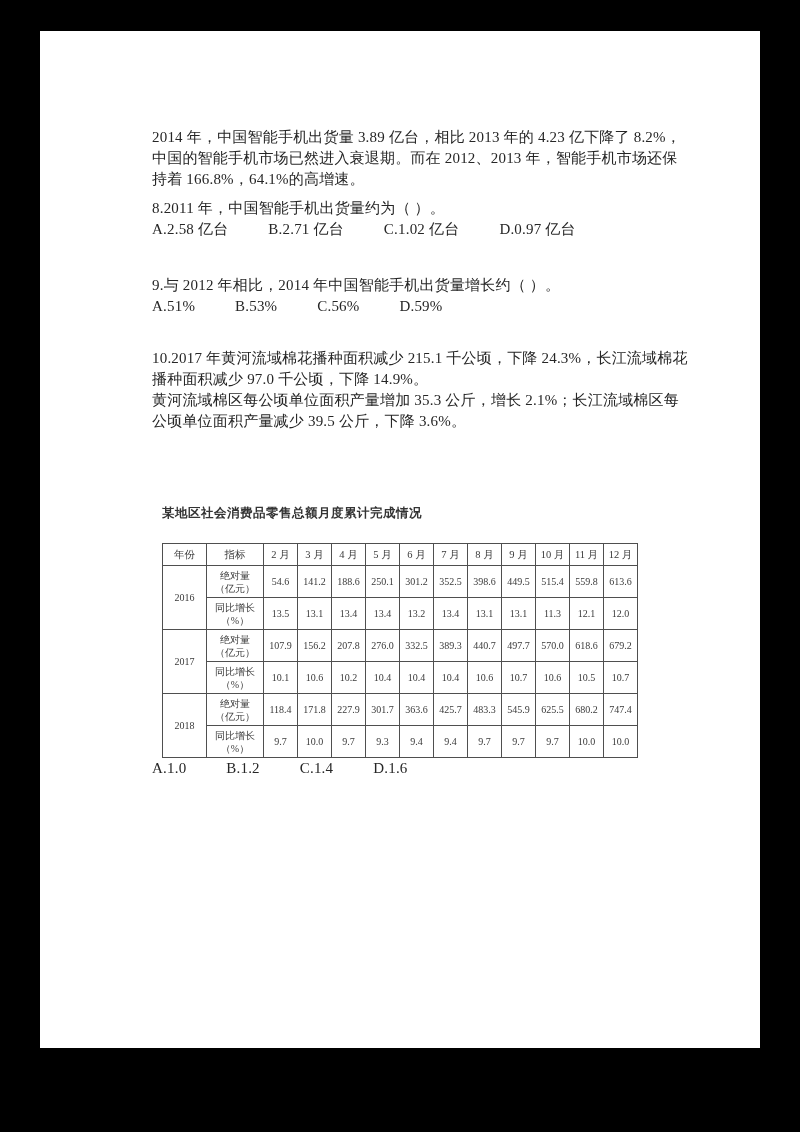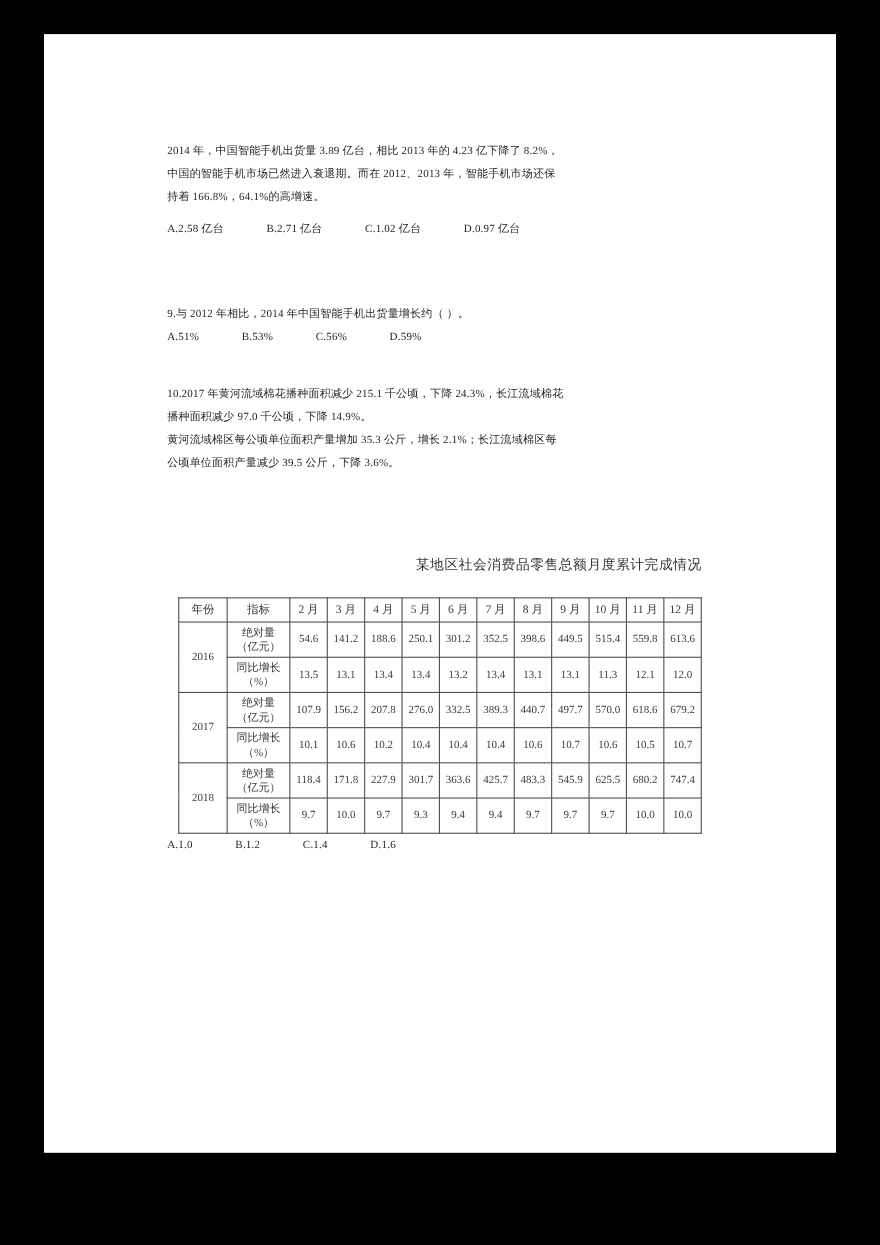--- a/index.html
+++ b/index.html
@@ -23,38 +23,38 @@
     top: 31px;
     width: 720px;
     height: 1017px;
     background: #ffffff;
   }
   .textblock {
     position: absolute;
     left: 112px;
     width: 502px;
     color: #262626;
-    font-size: 10px;
+    font-size: 15px;
     line-height: 21px;
     letter-spacing: 0.2px;
   }
   .line { white-space: nowrap; }
   .options { white-space: nowrap; }
   .options span {
     display: inline-block;
     margin-right: 36px;
   }
   .tbl-title {
     position: absolute;
     left: 122px;
     width: 476px;
     top: 474px;
-    text-align: right;
+    text-align: left;
     font-size: 12.5px;
-    font-weight: normal;
+    font-weight: bold;
     color: #333333;
     letter-spacing: 0.5px;
   }
   table.data-table {
     position: absolute;
     left: 122px;
     top: 512px;
     width: 476px;
     border-collapse: collapse;
     table-layout: fixed;
@@ -81,20 +81,21 @@
 <div class="canvas">
   <div class="page">
 
     <div class="textblock" style="top:96px">
       <div class="line">2014 年，中国智能手机出货量 3.89 亿台，相比 2013 年的 4.23 亿下降了 8.2%，</div>
       <div class="line">中国的智能手机市场已然进入衰退期。而在 2012、2013 年，智能手机市场还保</div>
       <div class="line">持着 166.8%，64.1%的高增速。</div>
     </div>
 
     <div class="textblock" style="top:167px">
+      <div class="line">8.2011 年，中国智能手机出货量约为（ ）。</div>
       <div class="options">
         <span>A.2.58 亿台</span>
         <span>B.2.71 亿台</span>
         <span>C.1.02 亿台</span>
         <span>D.0.97 亿台</span>
       </div>
     </div>
 
     <div class="textblock" style="top:244px">
       <div class="line">9.与 2012 年相比，2014 年中国智能手机出货量增长约（ ）。</div>

